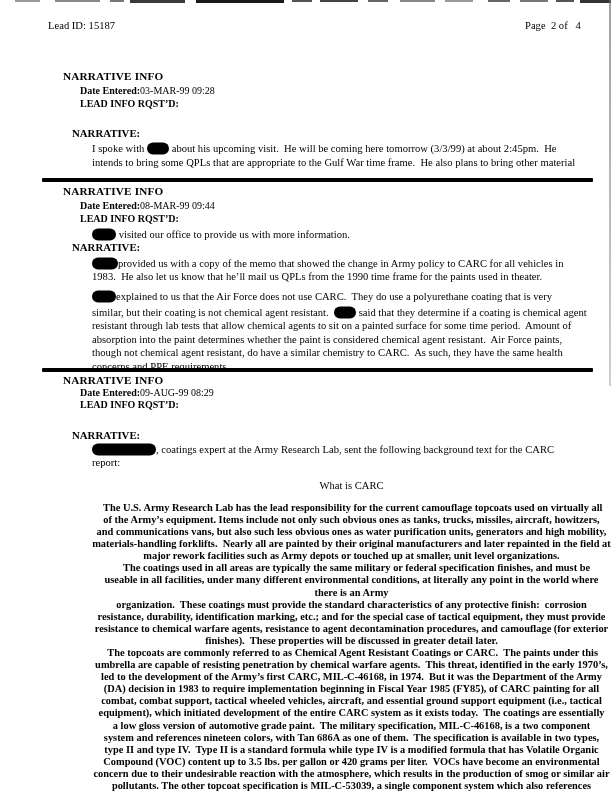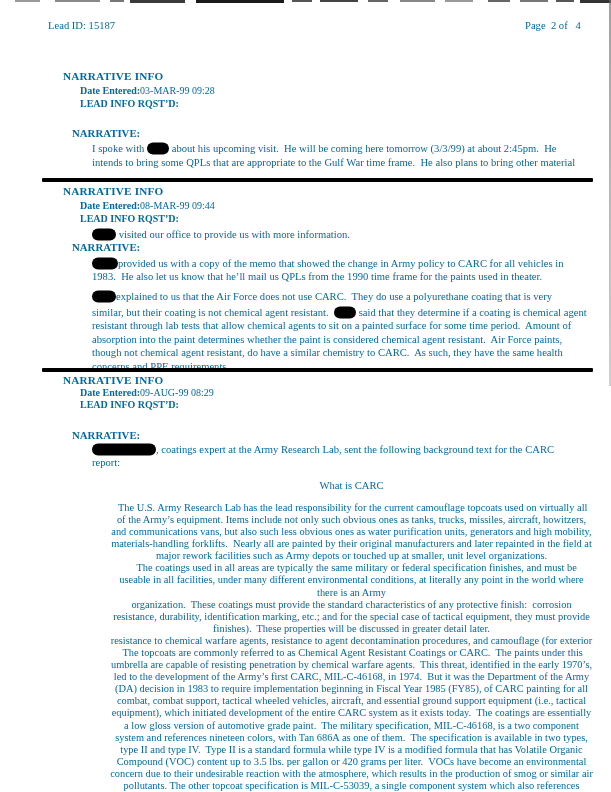--- a/index.html
+++ b/index.html
@@ -1,17 +1,17 @@
 <!DOCTYPE html>
 <html><head>
 <meta charset="utf-8">
 <style>
   html,body{margin:0;padding:0;background:#e8e8e8;}
   .page{position:relative;width:611px;height:792px;background:#ffffff;overflow:hidden;
-        font-family:"Liberation Serif", serif;color:#0369a1;}
+        font-family:"Liberation Serif", serif;color:#000000;}
   
   .artifact{position:absolute;top:0;}
   .edge-line{position:absolute;right:0;top:0;width:2px;height:386px;
              background:linear-gradient(#6e6e6e,#b5b5b5);opacity:.65;}
   
   .header-left{position:absolute;top:20px;left:48px;font-size:10.6px;}
   .header-right{position:absolute;top:20px;left:525px;font-size:10.6px;white-space:pre;}
   
   .section{position:absolute;left:63px;width:548px;}
   .s1{top:70px;}
@@ -23,21 +23,21 @@
   .narr-label{margin-left:9px;font-weight:bold;font-size:10.8px;line-height:13.5px;}
   .s1 .narr-label{margin-top:16px;}
   .s3 .sec-title{line-height:12.6px;}
   .s3 .hdr{line-height:12.6px;}
   .s3 .narr-label{margin-top:17px;line-height:12.6px;}
   .pre-narr,.para-area{margin-left:7px;font-size:10.6px;}
   .line{white-space:pre;line-height:13.5px;margin-left:22px;}
   .s2 .para + .para{margin-top:4.5px;}
   .s3 .line{line-height:12.5px;}
   .s3 .para + .para{margin-top:11px;text-align:center;}
-  .s3 .para:nth-child(3){margin-top:9px;font-size:10.4px;}
+  .s3 .para:nth-child(3){margin-top:9px;font-size:10.4px;font-weight:bold;}
   .s3 .para:nth-child(3) .line{line-height:12.1px;}
   .redact{display:inline-block;background:#000;height:12px;border-radius:7px;
           transform:translateY(2.5px);}
   .divider{position:absolute;left:42px;width:551px;height:3.5px;background:#000;border-radius:1px;}
   .d1{top:178px;}
   .d2{top:368px;}
 </style>
 </head>
 <body>
 
@@ -124,22 +124,22 @@
           <div class="line"> The U.S. Army Research Lab has the lead responsibility for the current camouflage topcoats used on virtually all</div>
           <div class="line">of the Army’s equipment. Items include not only such obvious ones as tanks, trucks, missiles, aircraft, howitzers,</div>
           <div class="line">and communications vans, but also such less obvious ones as water purification units, generators and high mobility,</div>
           <div class="line">materials-handling forklifts.  Nearly all are painted by their original manufacturers and later repainted in the field at</div>
           <div class="line">major rework facilities such as Army depots or touched up at smaller, unit level organizations.</div>
           <div class="line">    The coatings used in all areas are typically the same military or federal specification finishes, and must be</div>
           <div class="line">useable in all facilities, under many different environmental conditions, at literally any point in the world where</div>
           <div class="line">there is an Army</div>
           <div class="line">organization.  These coatings must provide the standard characteristics of any protective finish:  corrosion</div>
           <div class="line">resistance, durability, identification marking, etc.; and for the special case of tactical equipment, they must provide</div>
+          <div class="line">resistance to chemical warfare agents, resistance to agent decontamination procedures, and camouflage (for exterior</div>
           <div class="line">finishes).  These properties will be discussed in greater detail later.</div>
-          <div class="line">resistance to chemical warfare agents, resistance to agent decontamination procedures, and camouflage (for exterior</div>
           <div class="line"> The topcoats are commonly referred to as Chemical Agent Resistant Coatings or CARC.  The paints under this</div>
           <div class="line">umbrella are capable of resisting penetration by chemical warfare agents.  This threat, identified in the early 1970’s,</div>
           <div class="line">led to the development of the Army’s first CARC, MIL-C-46168, in 1974.  But it was the Department of the Army</div>
           <div class="line">(DA) decision in 1983 to require implementation beginning in Fiscal Year 1985 (FY85), of CARC painting for all</div>
           <div class="line">combat, combat support, tactical wheeled vehicles, aircraft, and essential ground support equipment (i.e., tactical</div>
           <div class="line">equipment), which initiated development of the entire CARC system as it exists today.  The coatings are essentially</div>
           <div class="line">a low gloss version of automotive grade paint.  The military specification, MIL-C-46168, is a two component</div>
           <div class="line">system and references nineteen colors, with Tan 686A as one of them.  The specification is available in two types,</div>
           <div class="line">type II and type IV.  Type II is a standard formula while type IV is a modified formula that has Volatile Organic</div>
           <div class="line">Compound (VOC) content up to 3.5 lbs. per gallon or 420 grams per liter.  VOCs have become an environmental</div>

